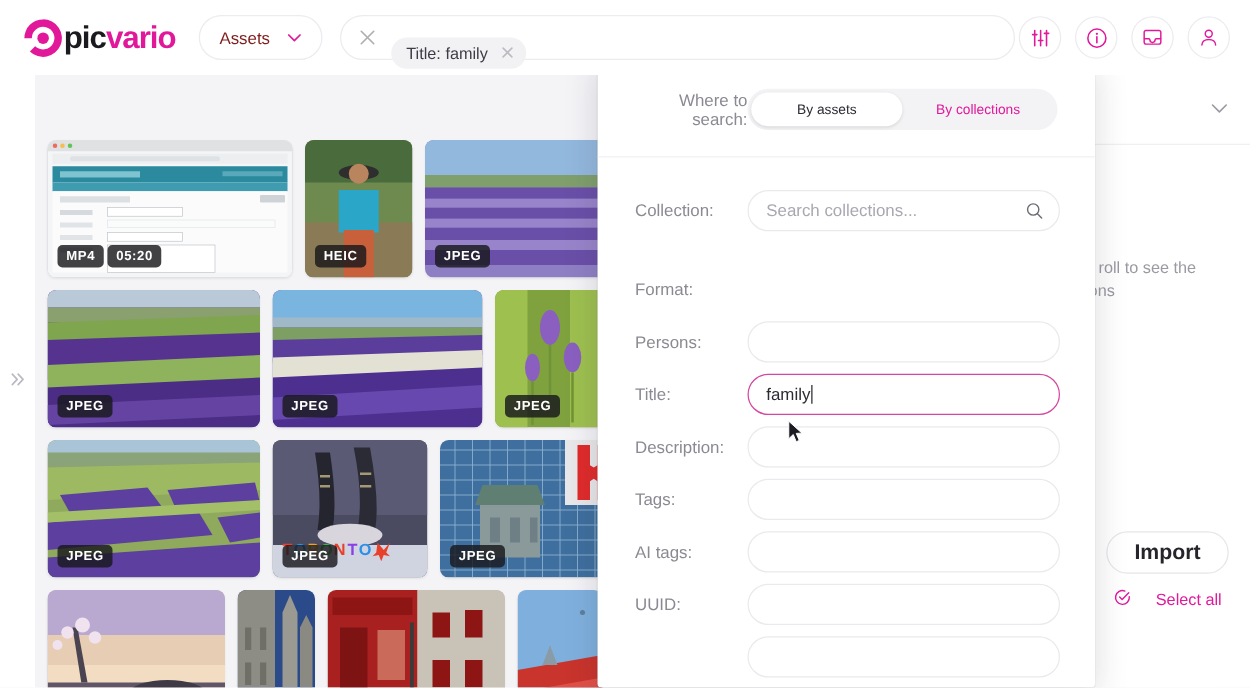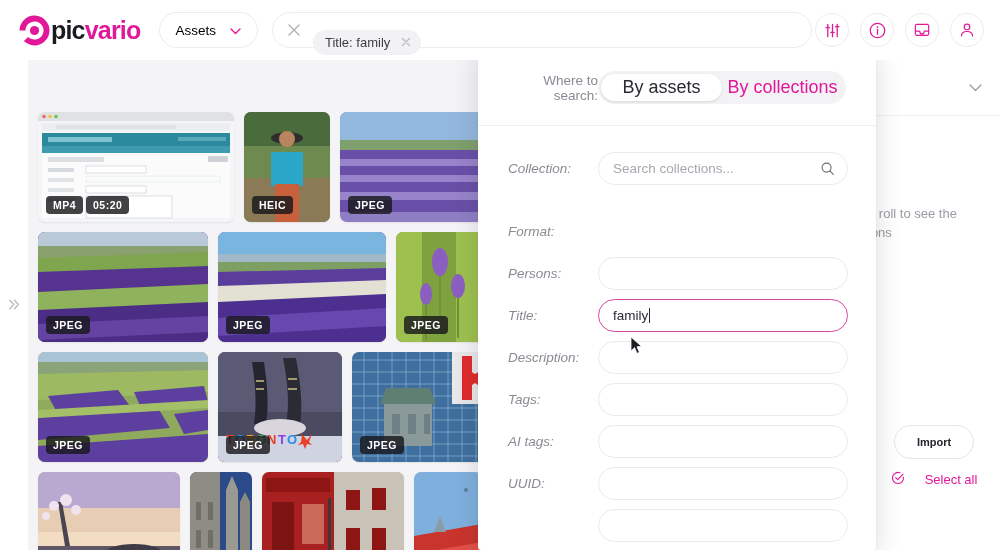--- a/index.html
+++ b/index.html
@@ -22,21 +22,21 @@
   .logo-text { font-size: 25px; font-weight: bold; letter-spacing: -0.8px; line-height: 1; }
   .logo-text .pic { color: #1a1a1f; }
   .logo-text .vario { color: #e2189a; }
 
   .assets-select {
     margin-left: 18px; height: 36px; min-width: 88px;
     border: 1px solid #ececf0; border-radius: 18px;
     display: flex; align-items: center; gap: 14px;
     padding: 0 16px; background: #fff; cursor: pointer;
   }
-  .assets-select .lbl { font-size: 13.5px; color: #000000; }
+  .assets-select .lbl { font-size: 13.5px; color: #7f1d1d; }
 
   .searchbar {
     margin-left: 14px; height: 36px; flex: 1 1 auto; max-width: 540px;
     border: 1px solid #ececf0; border-radius: 18px; background: #fff;
     display: flex; align-items: center; padding: 0 12px; gap: 10px;
   }
   .x-btn { width: 18px; height: 18px; flex: 0 0 18px; cursor: pointer; opacity: .55; }
   .chip {
     display: flex; align-items: center; gap: 9px;
     background: #f2f2f5; border-radius: 13px;
@@ -100,21 +100,21 @@
   .rp-hint {
     position: absolute; top: 145px; left: 0; right: 14px;
     font-size: 13px; color: #9a9aa3; line-height: 1.45; text-align: left;
   }
   .rp-actions {
     position: absolute; top: 365px; left: 0; right: 0;
     display: flex; flex-direction: column; align-items: center; gap: 12px;
   }
   .import-btn {
     border: 1px solid #e6e6ea; border-radius: 18px; background: #fff;
-    height: 34px; padding: 0 22px; font-size: 11px; font-weight: bold;
+    height: 34px; padding: 0 22px; font-size: 17px; font-weight: bold;
     color: #25252c; cursor: pointer; display: flex; align-items: center;
   }
   .select-all {
     display: flex; align-items: center; gap: 20px;
     color: #e2189a; font-size: 13px; cursor: pointer;
   }
 
   
   .flyout {
     position: absolute; left: 478px; top: 50px; width: 398px; height: 500px;
@@ -128,31 +128,31 @@
   }
   .fly-label { font-size: 13.5px; color: #8a8a93; }
   .seg {
     margin-left: 0; background: #f3f3f6; border-radius: 17px;
     height: 33px; display: flex; align-items: center; padding: 3px;
     width: 248px;
   }
   .seg-item {
     flex: 1 1 0; height: 27px; border-radius: 14px;
     display: flex; align-items: center; justify-content: center;
-    font-size: 18px; cursor: pointer; color: #e2189a;
+    font-size: 11px; cursor: pointer; color: #e2189a;
   }
   .seg-item.active {
     background: #fff; color: #2b2b33;
     box-shadow: 0 1px 3px rgba(0,0,0,.12);
   }
 
   .fly-row {
     display: flex; align-items: center; padding-left: 30px; height: 42px;
   }
-  .fly-row .fly-label { width: 90px; flex: 0 0 90px; font-style: italic; }
+  .fly-row .fly-label { width: 90px; flex: 0 0 90px; }
   .field {
     position: relative; width: 250px; height: 33px;
     border: 1px solid #eaeaee; border-radius: 17px; background: #fff;
     display: flex; align-items: center; padding: 0 14px;
     font-size: 13.5px; color: #2b2b33; cursor: text;
   }
   .field.focused { border: 1.5px solid #d4489f; }
   .field .ph { color: #a8a8b0; }
   .field .chev { position: absolute; right: 13px; top: 11px; }
   .field .mag { position: absolute; right: 12px; top: 8px; }

